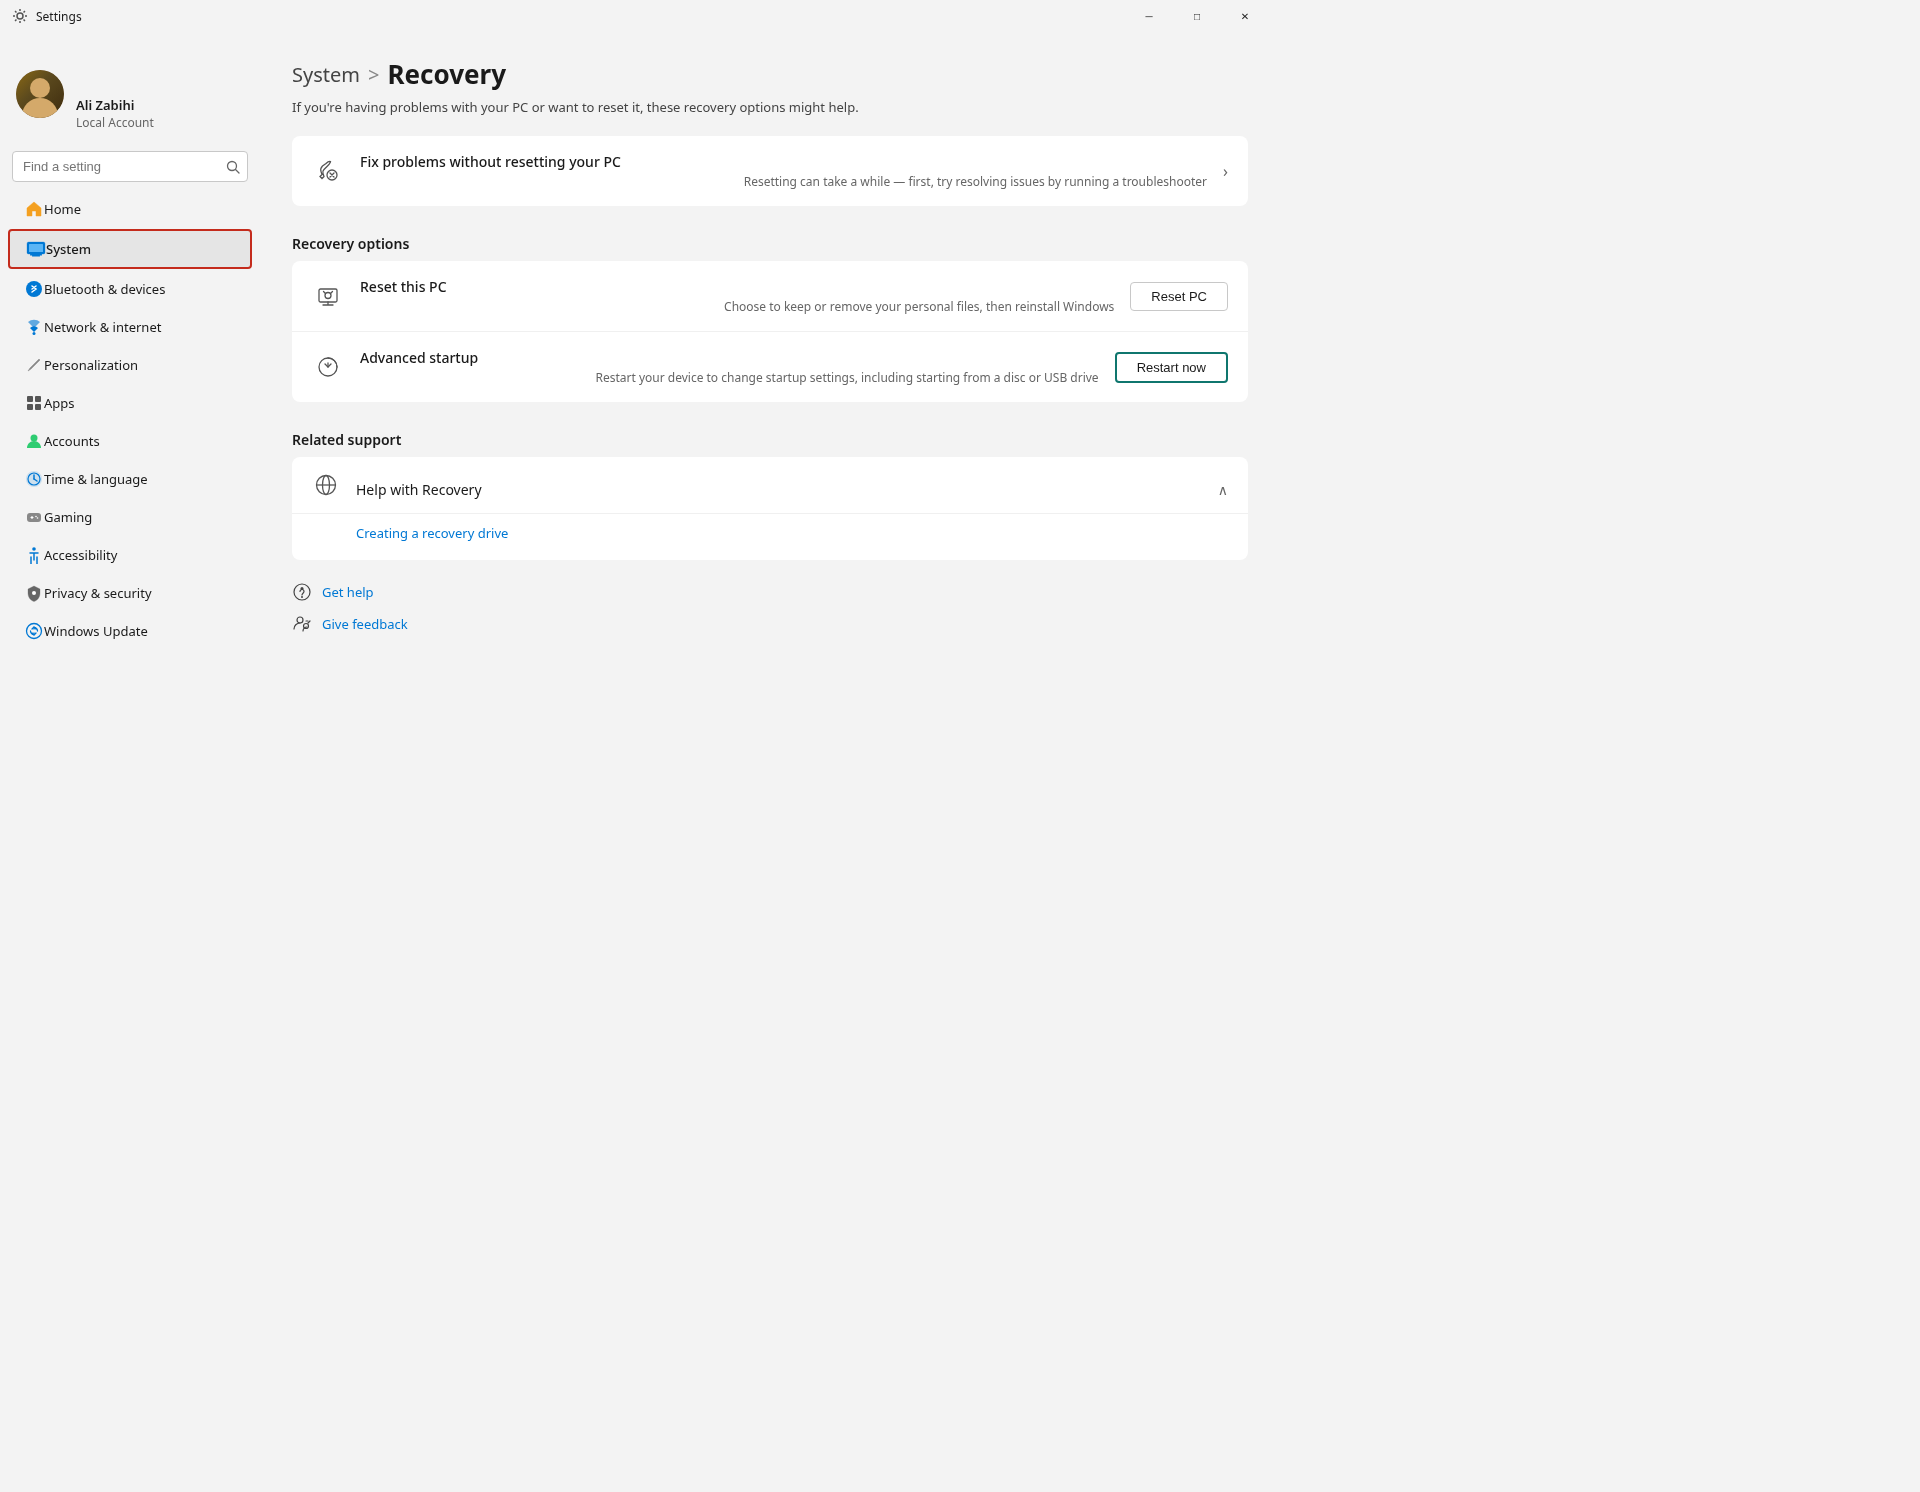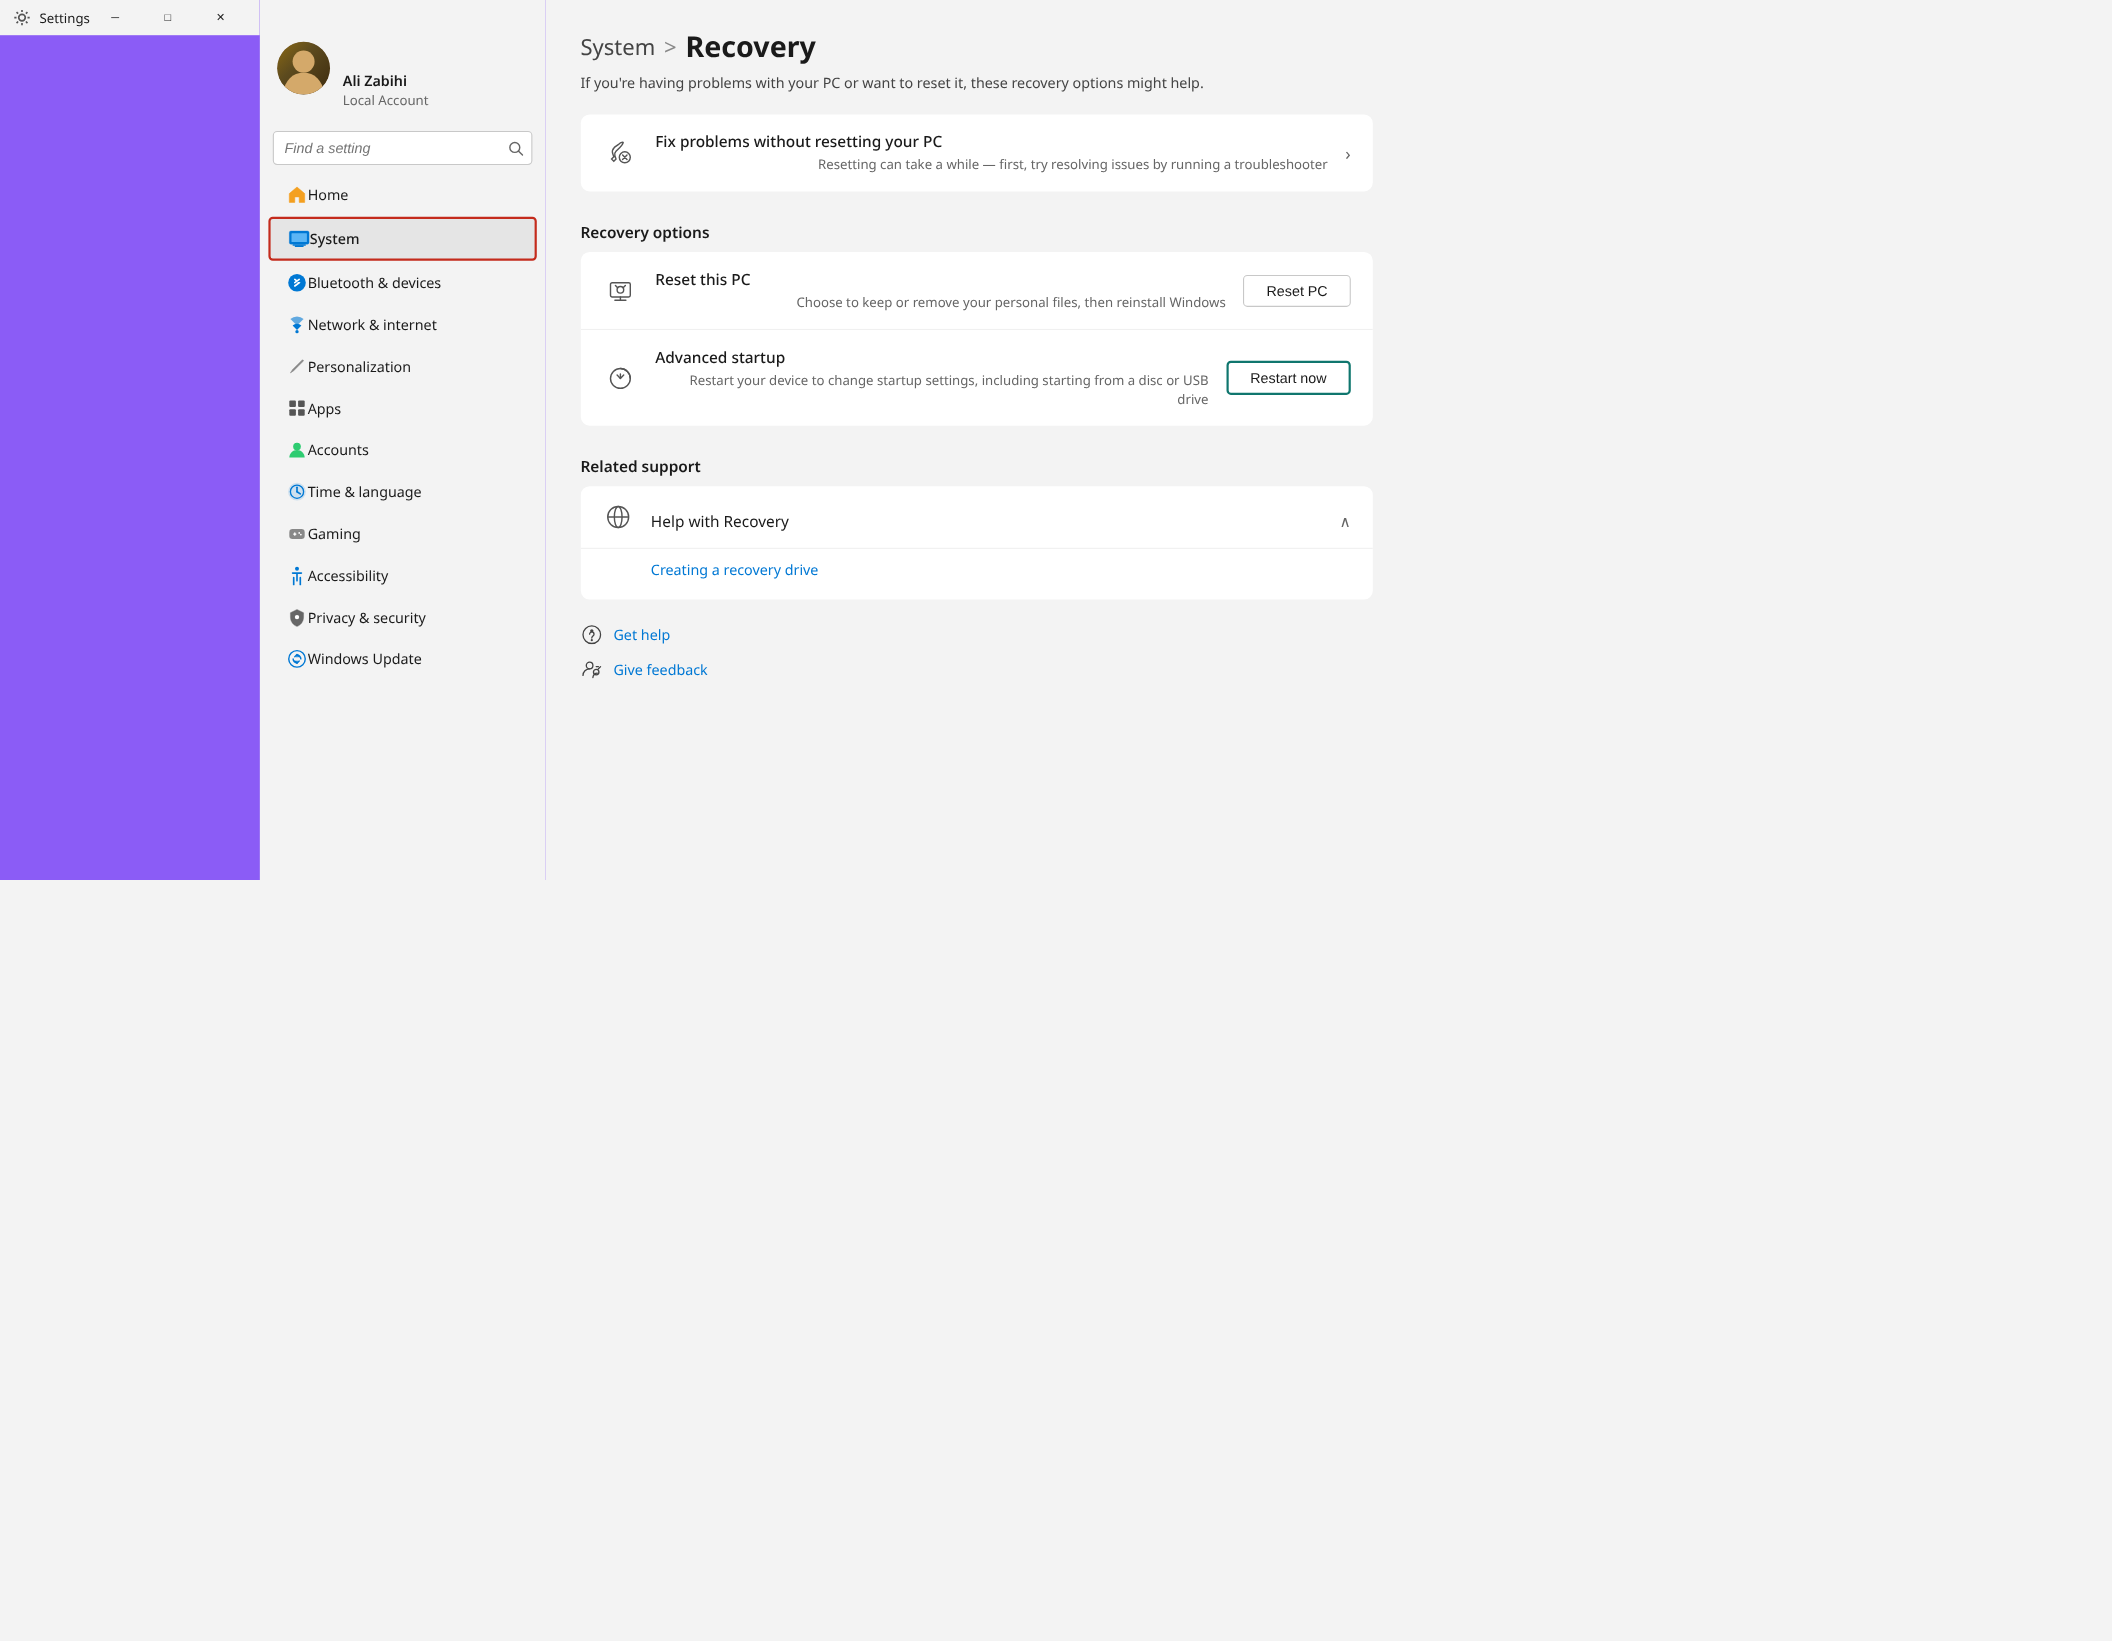--- a/index.html
+++ b/index.html
@@ -10,22 +10,23 @@
       height: 800px;
       overflow: hidden;
       font-size: 14px;
       color: #1a1a1a;
     }
 
     
     .window {
       width: 100%;
       height: 100%;
-      background: #8b5cf6;
-      display: flex;
+      background: #bef264;
+      display: flex;
+      flex-direction: column;
     }
 
     .title-bar {
       height: 32px;
       background: #f3f3f3;
       display: flex;
       align-items: center;
       padding: 0 12px;
       flex-shrink: 0;
     }
@@ -140,21 +141,20 @@
 
     .search-input {
       width: 100%;
       padding: 7px 16px 7px 10px;
       border: 1px solid #c8c8c8;
       border-radius: 4px;
       background: white;
       font-size: 13px;
       color: #1a1a1a;
       outline: none;
-      font-style: italic;
     }
 
     .search-icon-wrapper {
       position: absolute;
       right: 8px;
       top: 50%;
       transform: translateY(-50%);
       color: #666;
       font-size: 13px;
     }

